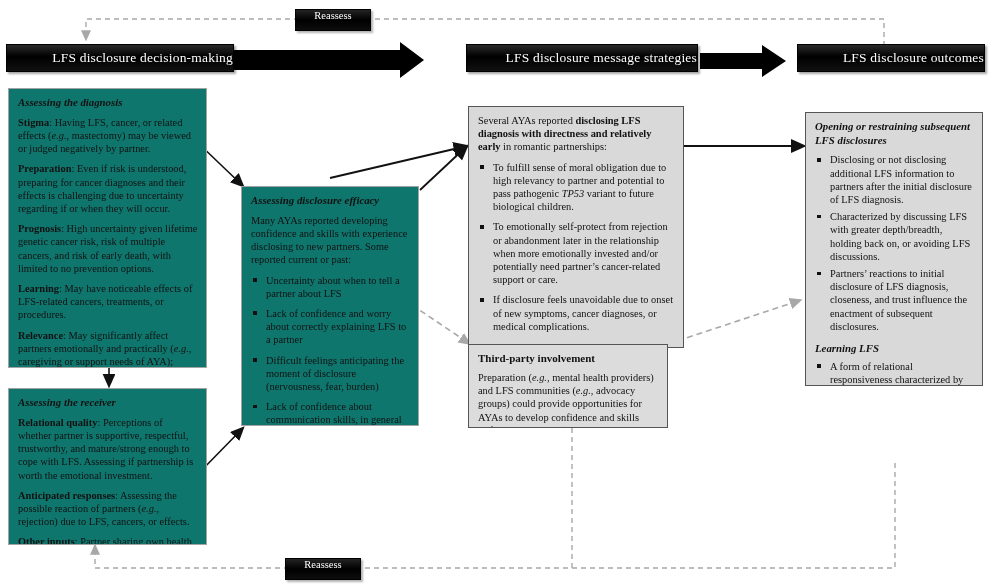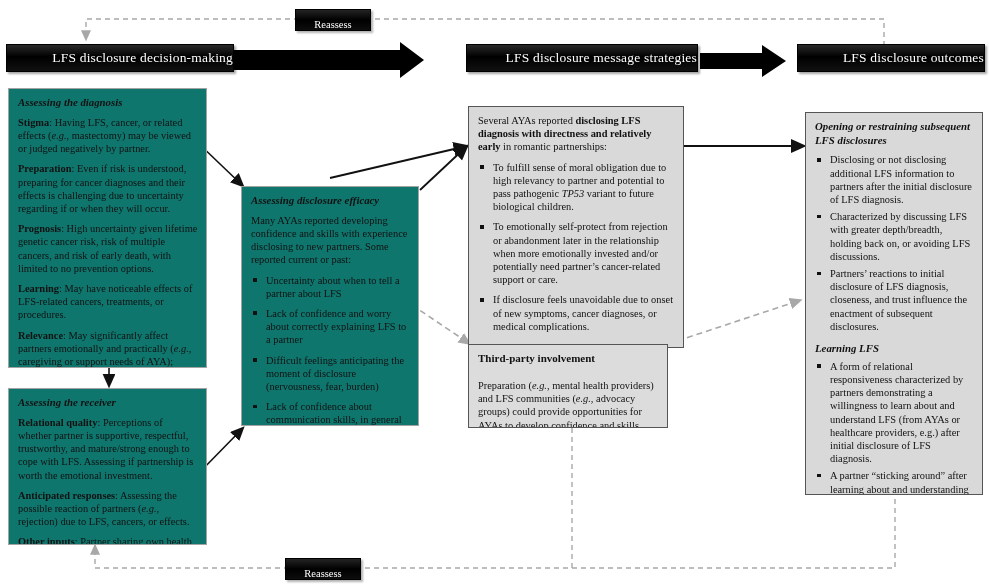--- a/index.html
+++ b/index.html
@@ -20,40 +20,40 @@
     box-shadow:2px 2px 2px rgba(0,0,0,.35);
     display:flex;align-items:center;justify-content:flex-end;
     font-size:13.5px;letter-spacing:.2px;
     text-align:center;
   }
   .reassess{
     position:absolute;
     background:linear-gradient(180deg,#242424 0%,#000 50%,#0d0d0d 100%);
     color:#fff;border:1px solid #000;
     box-shadow:2px 2px 2px rgba(0,0,0,.3);
-    display:flex;align-items:flex-end;justify-content:center;
+    display:flex;align-items:flex-start;justify-content:center;
     font-size:10.5px;
   }
 
   
   .panel{
     position:absolute;
     border:1px solid #a3a3a3;
     background:#0f766e;
     box-sizing:border-box;
     padding:7px 8px 6px 9px;
     font-size:10.4px;
     line-height:1.27;
     overflow:hidden;
   }
   .panel.shaded{background:#d9d9d9;border:1px solid #555;margin-top:28px;}
   .panel.shaded2{background:#dcdcdc;border:1px solid #555;}
 
   .ph{font-style:italic;font-weight:bold;margin:0 0 6px 0;font-size:10.8px;}
-  .ph-plain{font-weight:bold;margin:0 0 13px 0;font-size:11px;}
+  .ph-plain{font-weight:bold;margin:0 0 5px 0;font-size:11px;}
   .ph2{font-style:italic;font-weight:bold;margin:9px 0 4px 0;font-size:10.8px;}
   p.para{margin:0 0 7px 0;}
   p.para:last-child{margin-bottom:0;}
   .lbl{font-weight:bold;}
   .it{font-style:italic;}
 
   ul.bul{margin:0;padding:0;list-style:none;}
   ul.bul li{
     position:relative;padding-left:15px;margin-bottom:7px;
   }
@@ -197,21 +197,21 @@
       <li><span>To emotionally self-protect from rejection or abandonment later in the relationship when more emotionally invested and/or potentially need partner’s cancer-related support or care.</span></li>
       <li><span>If disclosure feels unavoidable due to onset of new symptoms, cancer diagnoses, or medical complications.</span></li>
     </ul>
   </div>
 
   <div class="panel shaded2" style="left:468px;top:344px;width:200px;height:84px;">
     <div class="ph-plain">Third-party involvement</div>
     <p class="para"><span>Preparation (</span><span class="it">e.g.</span><span>, mental health providers) and LFS communities (</span><span class="it">e.g.</span><span>, advocacy groups) could provide opportunities for AYAs to develop confidence and skills self-disclosing LFS (</span><span class="it">e.g.</span><span>, via peer support groups or mental health counseling).</span></p>
   </div>
 
-  <div class="panel shaded" style="left:805px;top:84px;width:178px;height:383px;">
+  <div class="panel shaded" style="left:805px;top:84px;width:178px;height:274px;">
     <div class="ph">Opening or restraining subsequent LFS disclosures</div>
     <ul class="bul tight">
       <li>Disclosing or not disclosing additional LFS information to partners after the initial disclosure of LFS diagnosis.</li>
       <li>Characterized by discussing LFS with greater depth/breadth, holding back on, or avoiding LFS discussions.</li>
       <li>Partners’ reactions to initial disclosure of LFS diagnosis, closeness, and trust influence the enactment of subsequent disclosures.</li>
     </ul>
     <div class="ph2">Learning LFS</div>
     <ul class="bul tight">
       <li>A form of relational responsiveness characterized by partners demonstrating a willingness to learn about and understand LFS (from AYAs or healthcare providers, e.g.) after initial disclosure of LFS diagnosis.</li>
       <li>A partner “sticking around” after learning about and understanding LFS viewed as a sign of partner’s trustworthiness.</li>

